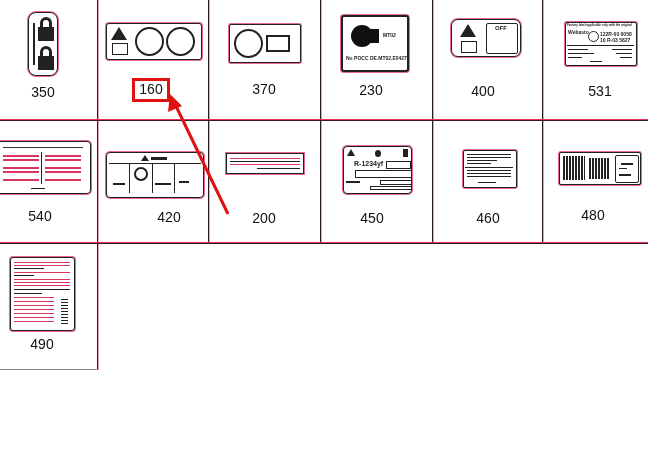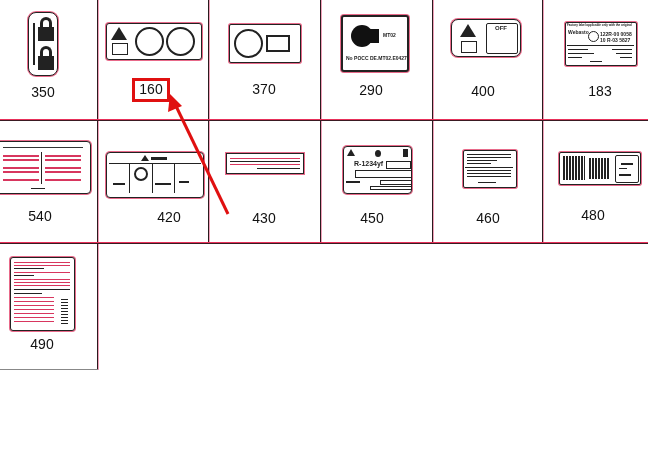--- a/index.html
+++ b/index.html
@@ -60,21 +60,21 @@
   <div class="num" style="left:25px;top:81px;">370</div>
 </div>
 
 <div class="cell" style="left:321px;top:0;width:111px;height:119px;">
   <div class="label" style="left:20px;top:15px;width:64px;height:53px;border:2px solid #222;">
     <div style="position:absolute;left:8px;top:8px;width:22px;height:22px;border-radius:50%;background:#111;"></div>
     <div style="position:absolute;left:26px;top:12px;width:10px;height:14px;background:#111;"></div>
     <div class="tiny" style="left:40px;top:15px;">MT02</div>
     <div class="tiny" style="left:3px;top:38px;font-size:5px;">No POCC DE.MT02.E04277</div>
   </div>
-  <div class="num" style="left:20px;top:82px;">290</div>
+  <div class="num" style="left:20px;top:82px;">230</div>
 </div>
 
 <div class="cell" style="left:433px;top:0;width:109px;height:119px;">
   <div class="label r" style="left:18px;top:19px;width:68px;height:36px;border-radius:7px;">
     <div style="position:absolute;left:8px;top:4px;width:0;height:0;border-left:8px solid transparent;border-right:8px solid transparent;border-bottom:13px solid #222;"></div>
     <div style="position:absolute;left:9px;top:21px;width:14px;height:10px;border:1px solid #222;"></div>
     <div style="position:absolute;left:34px;top:3px;width:30px;height:29px;border:1px solid #222;border-radius:2px;">
       <div class="tiny" style="left:8px;top:1px;font-size:6px;">OFF</div>
     </div>
   </div>
@@ -90,21 +90,21 @@
     <div class="tiny" style="left:34px;top:14px;font-size:5px;">10 R-03 5827</div>
     <div class="bar" style="left:1px;top:22px;width:67px;"></div>
     <div class="bar" style="left:2px;top:26px;width:20px;"></div>
       <div class="bar" style="left:46px;top:26px;width:20px;"></div>
     <div class="bar" style="left:2px;top:30px;width:26px;"></div>
       <div class="bar" style="left:50px;top:30px;width:16px;"></div>
     <div class="bar" style="left:2px;top:34px;width:14px;"></div>
       <div class="bar" style="left:54px;top:34px;width:12px;"></div>
     <div class="bar" style="left:24px;top:38px;width:12px;"></div>
   </div>
-  <div class="num" style="left:27px;top:83px;">183</div>
+  <div class="num" style="left:27px;top:83px;">531</div>
 </div>
 
 <div class="cell" style="left:0;top:120px;width:97px;height:122px;">
   <div class="label" style="left:-4px;top:21px;width:93px;height:51px;border-radius:4px;">
     <div class="bar" style="left:6px;top:5px;width:80px;background:#333;"></div>
     <div class="pbar" style="left:6px;top:13px;width:36px;height:2px;"></div>
       <div class="pbar" style="left:48px;top:13px;width:36px;height:2px;"></div>
     <div class="pbar" style="left:6px;top:17px;width:36px;height:2px;"></div>
       <div class="pbar" style="left:48px;top:17px;width:36px;height:2px;"></div>
     <div class="pbar" style="left:6px;top:25px;width:36px;height:2px;"></div>
@@ -135,21 +135,21 @@
   <div class="num" style="left:41px;top:89px;">420</div>
 </div>
 
 <div class="cell" style="left:209px;top:120px;width:111px;height:122px;">
   <div class="label" style="left:17px;top:33px;width:76px;height:19px;border-radius:0;">
     <div class="pbar" style="left:3px;top:4px;width:70px;"></div>
     <div class="bar" style="left:3px;top:7px;width:70px;"></div>
     <div class="pbar" style="left:3px;top:10px;width:70px;"></div>
     <div class="bar" style="left:30px;top:14px;width:43px;"></div>
   </div>
-  <div class="num" style="left:25px;top:90px;">430</div>
+  <div class="num" style="left:25px;top:90px;">200</div>
 </div>
 
 <div class="cell" style="left:321px;top:120px;width:111px;height:122px;">
   <div class="label" style="left:22px;top:26px;width:67px;height:46px;border-radius:4px;">
     <div style="position:absolute;left:3px;top:2px;width:0;height:0;border-left:4px solid transparent;border-right:4px solid transparent;border-bottom:7px solid #222;"></div>
     <div style="position:absolute;left:31px;top:3px;width:6px;height:7px;background:#222;border-radius:50% 50% 50% 50%;"></div>
     <div style="position:absolute;left:59px;top:2px;width:5px;height:8px;background:#222;"></div>
     <div class="tiny" style="left:10px;top:13px;font-size:7px;">R-1234yf</div>
     <div style="position:absolute;left:42px;top:14px;width:23px;height:6px;border:1px solid #222;"></div>
     <div style="position:absolute;left:11px;top:23px;width:55px;height:6px;border:1px solid #222;"></div>

